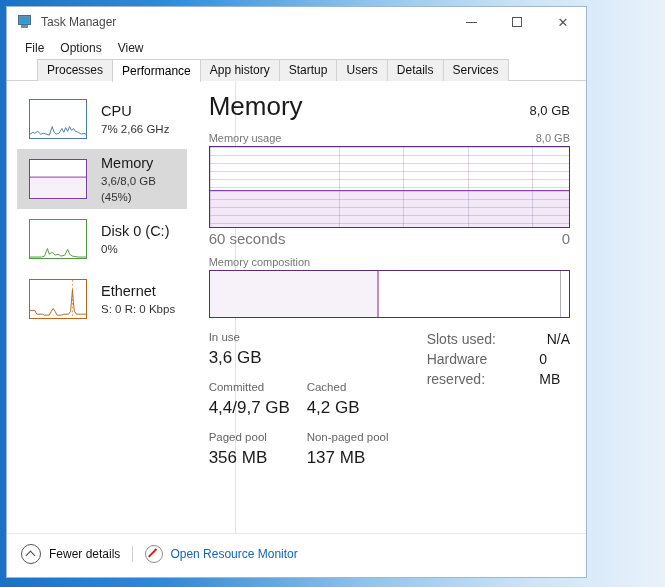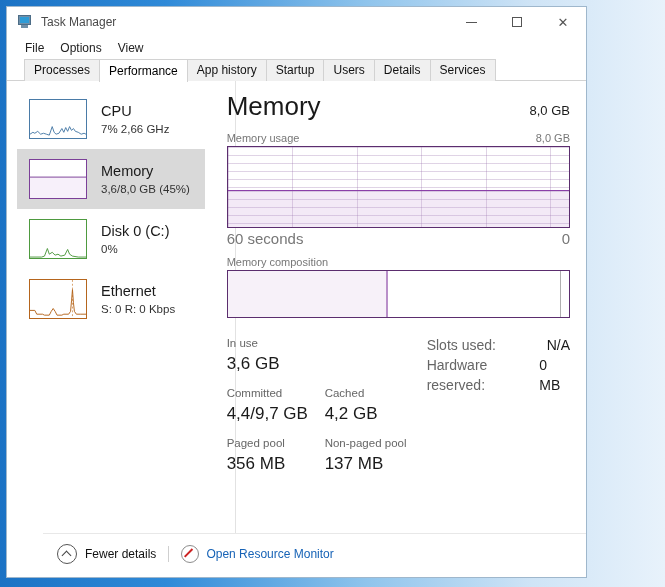--- a/index.html
+++ b/index.html
@@ -84,21 +84,21 @@
     font-size: 12px;
     color: #222;
     padding: 2px 8px;
     cursor: default;
   }
 
   
   .tabstrip {
     position: relative;
     height: 22px;
-    padding-left: 17px;
+    padding-left: 30px;
     display: flex;
     align-items: flex-start;
     background: #ffffff;
   }
   .tabstrip::after {
     content: "";
     position: absolute;
     left: 0; right: 0; bottom: 0;
     height: 1px;
     background: #d2d2d2;
@@ -274,21 +274,22 @@
     position: absolute;
     top: 0; bottom: 0;
     right: 8px;
     width: 1px;
     background: #b0b0b0;
   }
 
   
   .stats {
     display: flex;
-    margin-top: 17px;
+    margin-top: 11px;
+    gap: 18px;
   }
   .stats-left { width: 196px; flex: 0 0 auto; }
   .stats-right { flex: 1; padding-left: 4px; }
 
   .stat-row { display: flex; margin-bottom: 10px; }
   .stat-cell { width: 98px; }
   .stat-label {
     font-size: 11.5px;
     color: #666;
     line-height: 16px;
@@ -310,21 +311,20 @@
 
   
   .footer {
     position: relative;
     height: 42px;
     background: #ffffff;
     display: flex;
     align-items: center;
     padding-left: 14px;
     box-sizing: border-box;
-    margin-left: 36px;
   }
   .footer::before {
     content: "";
     position: absolute;
     left: 0; right: 0; top: 0;
     height: 1px;
     background: #e8e8e8;
   }
   .fewer {
     display: flex;

